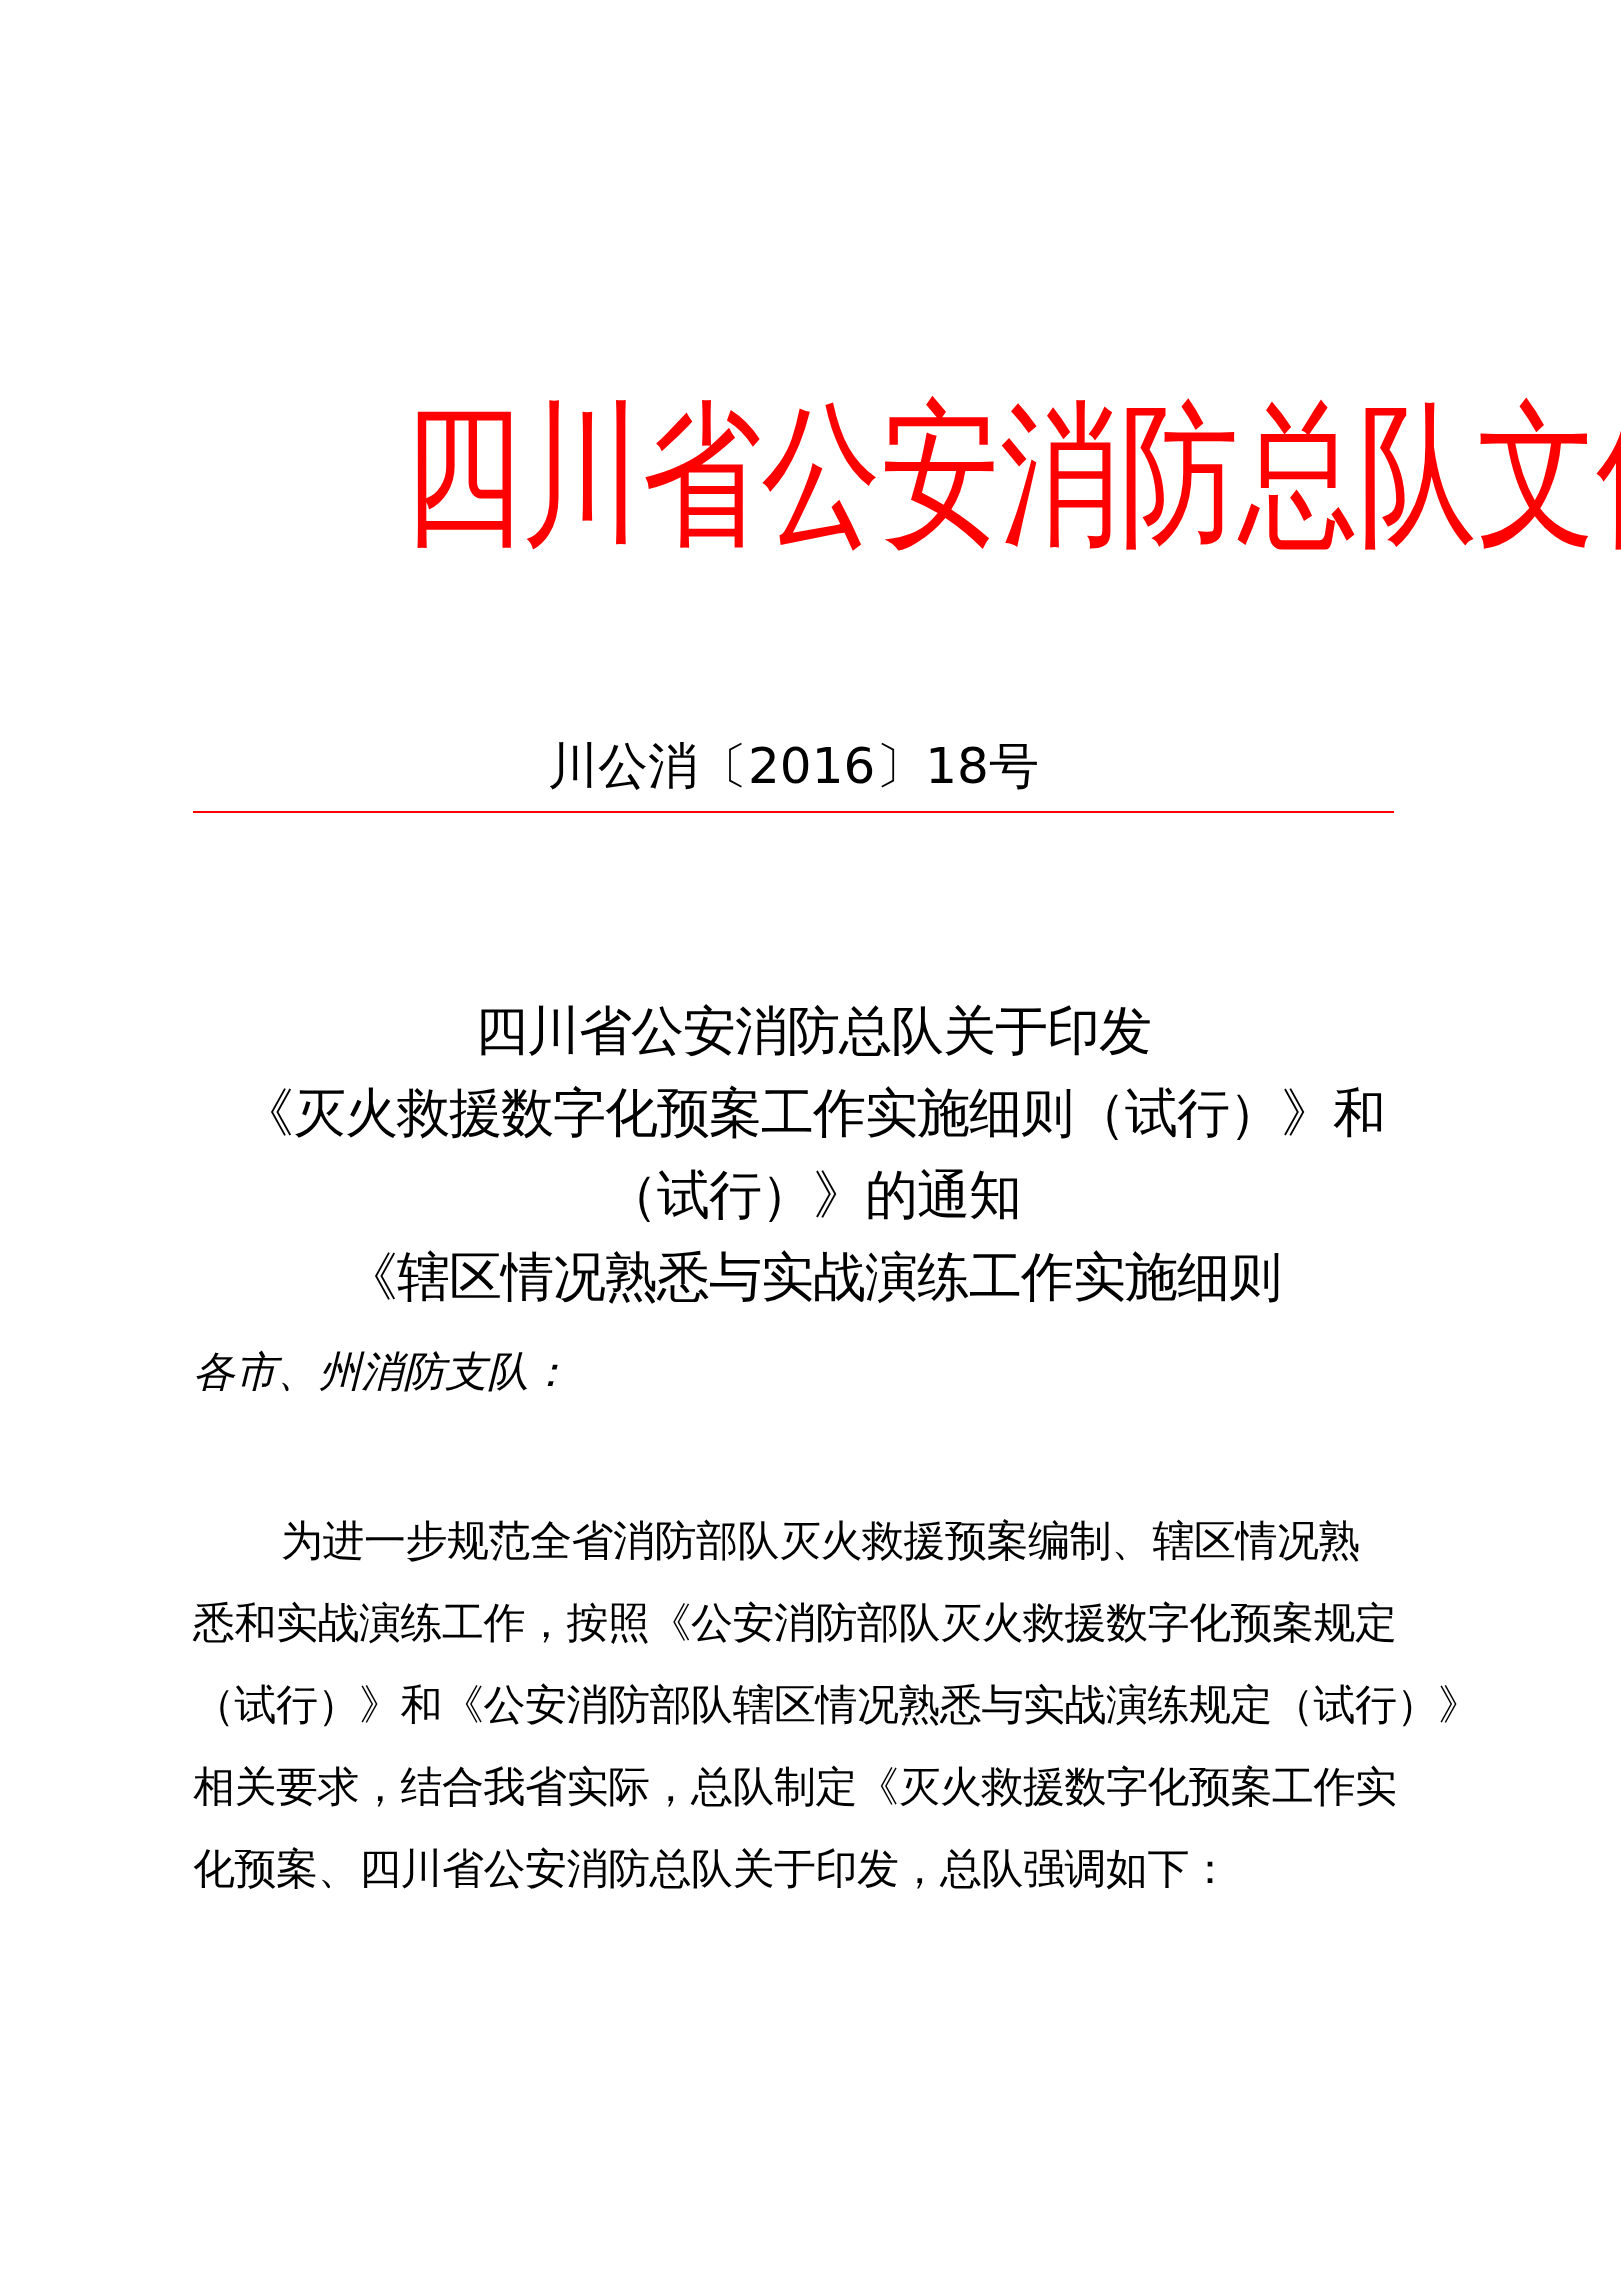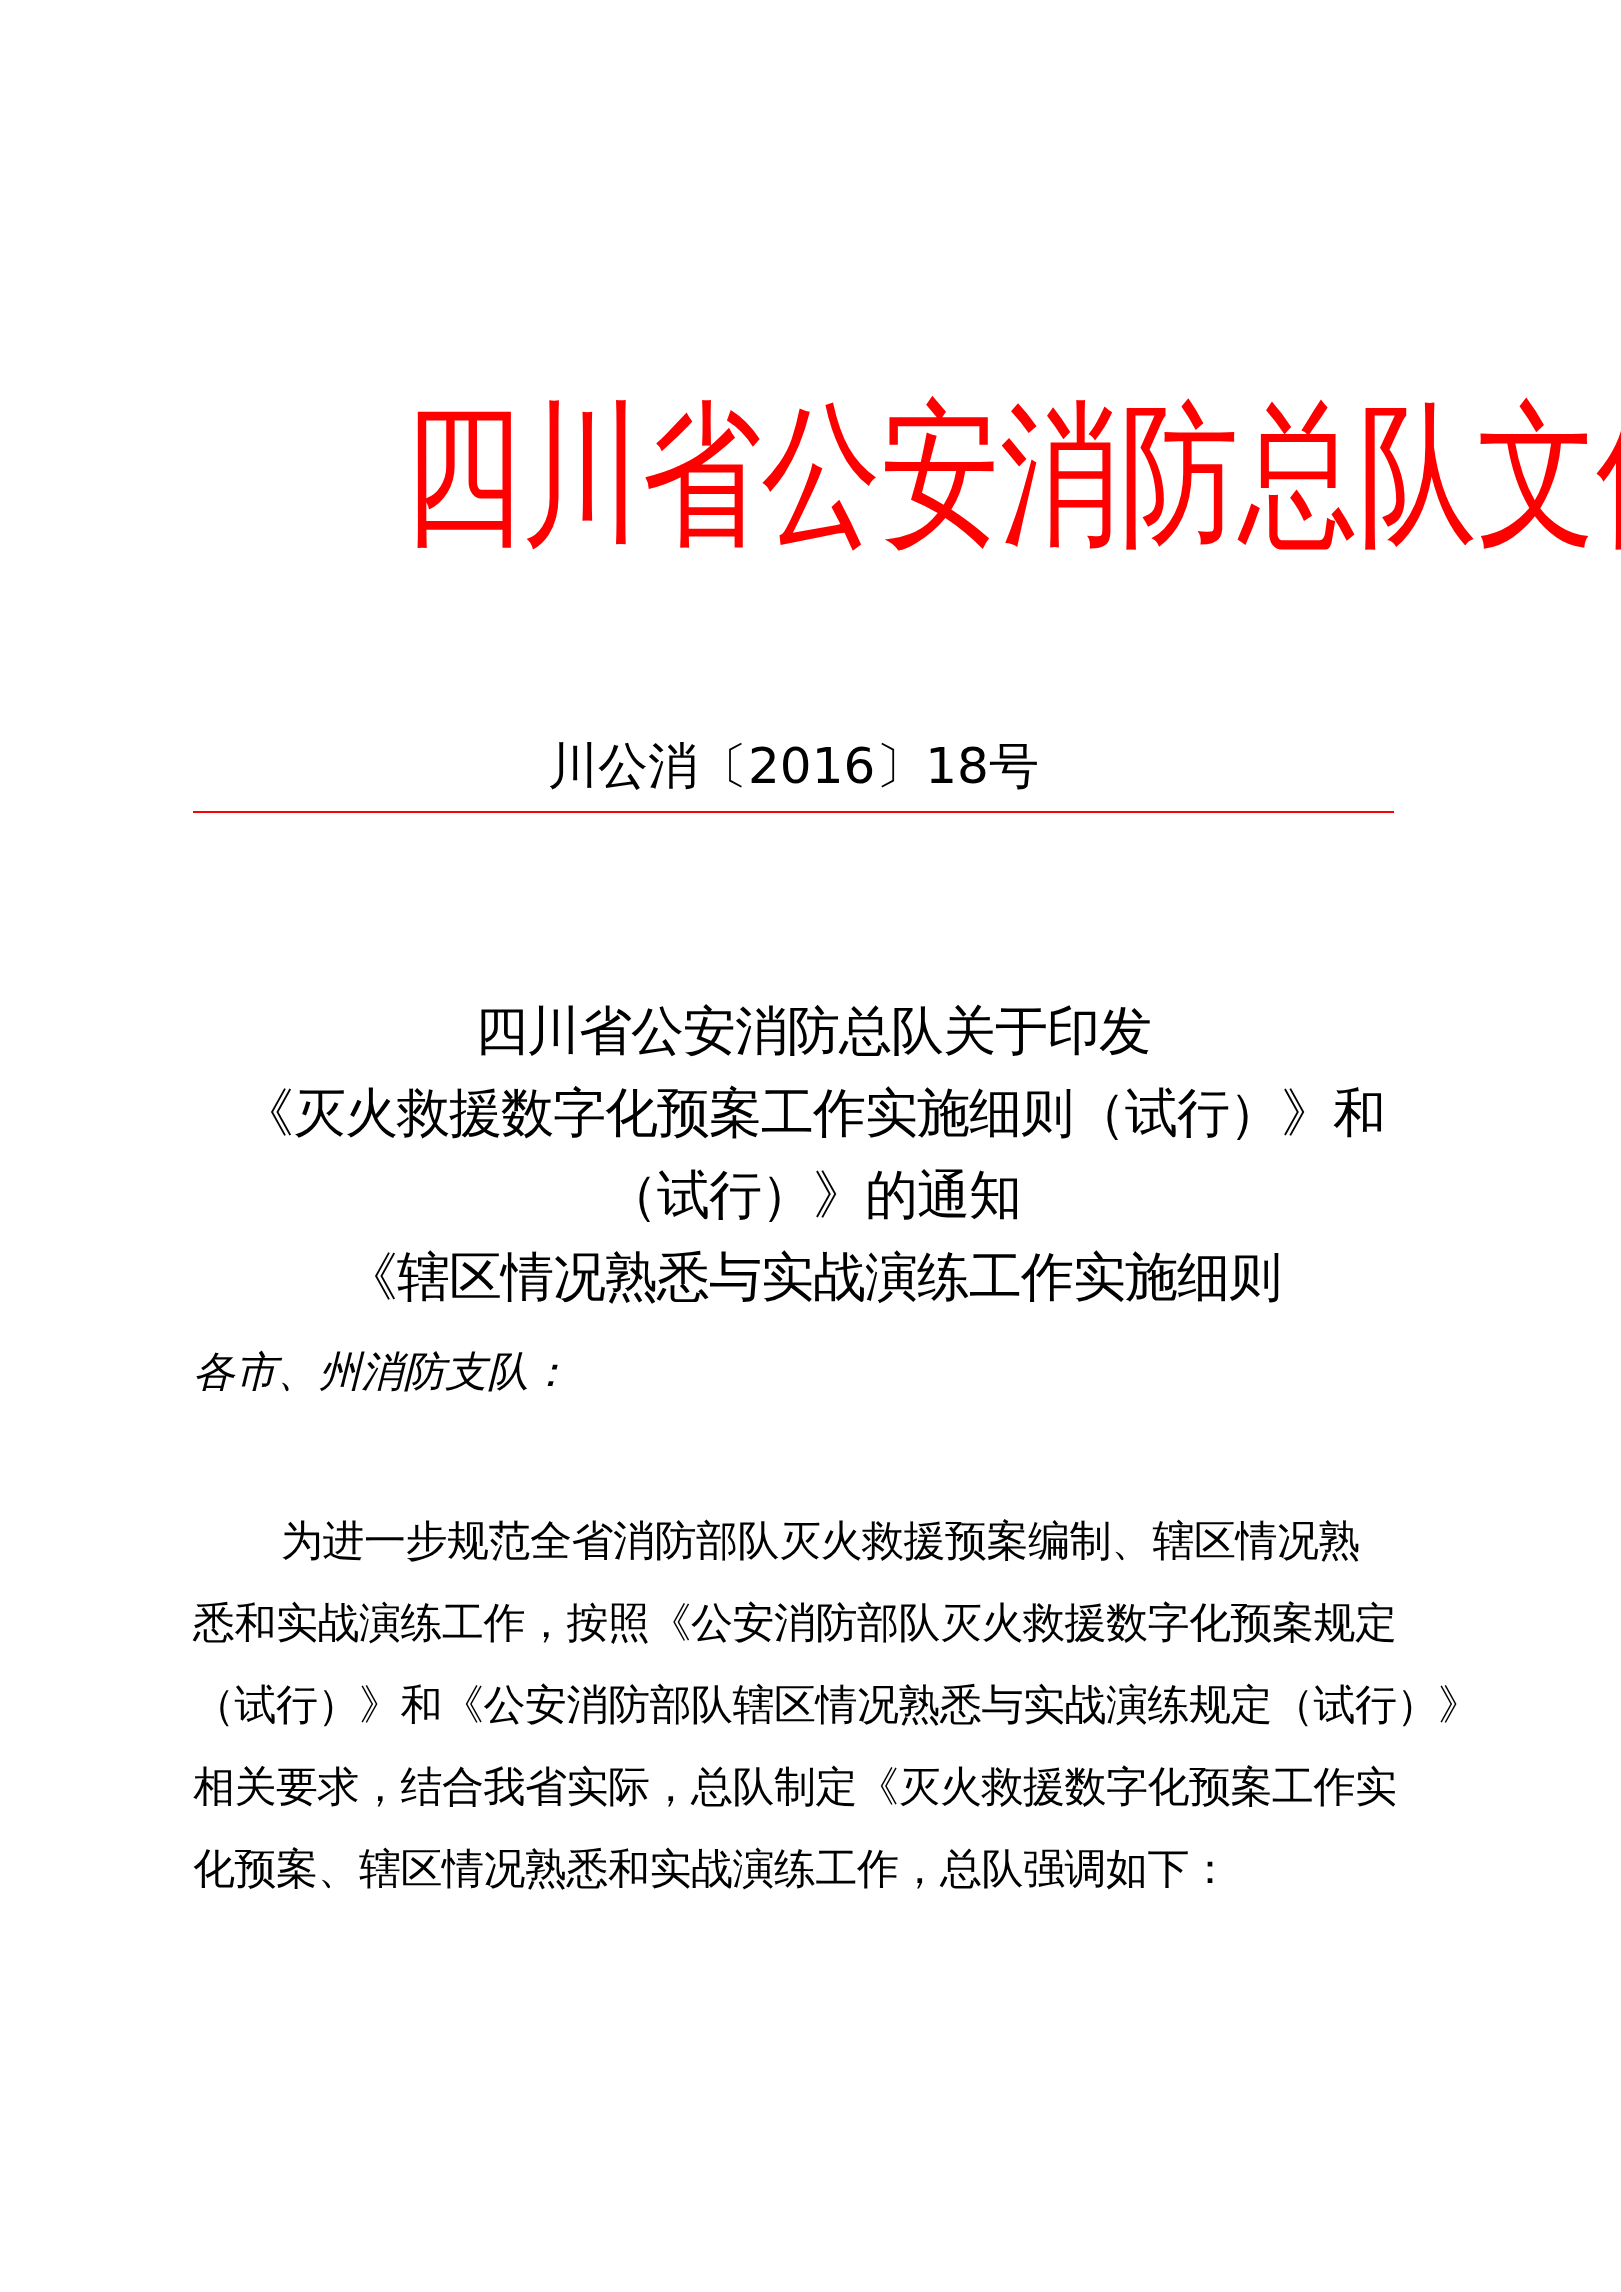--- a/index.html
+++ b/index.html
@@ -110,15 +110,15 @@
   <div class="title-line">《辖区情况熟悉与实战演练工作实施细则</div>
 </div>
 
 <div class="salutation">各市、州消防支队：</div>
 
 <div class="body-lines">
   <div class="body-line indent">为进一步规范全省消防部队灭火救援预案编制、辖区情况熟</div>
   <div class="body-line">悉和实战演练工作，按照《公安消防部队灭火救援数字化预案规定</div>
   <div class="body-line">（试行）》和《公安消防部队辖区情况熟悉与实战演练规定（试行）》</div>
   <div class="body-line">相关要求，结合我省实际，总队制定《灭火救援数字化预案工作实</div>
-  <div class="body-line">化预案、辖区情况熟悉和实战演练工作，总队强调如下：</div>
+  <div class="body-line">化预案、四川省公安消防总队关于印发，总队强调如下：</div>
 </div>
 
 
 </body></html>

